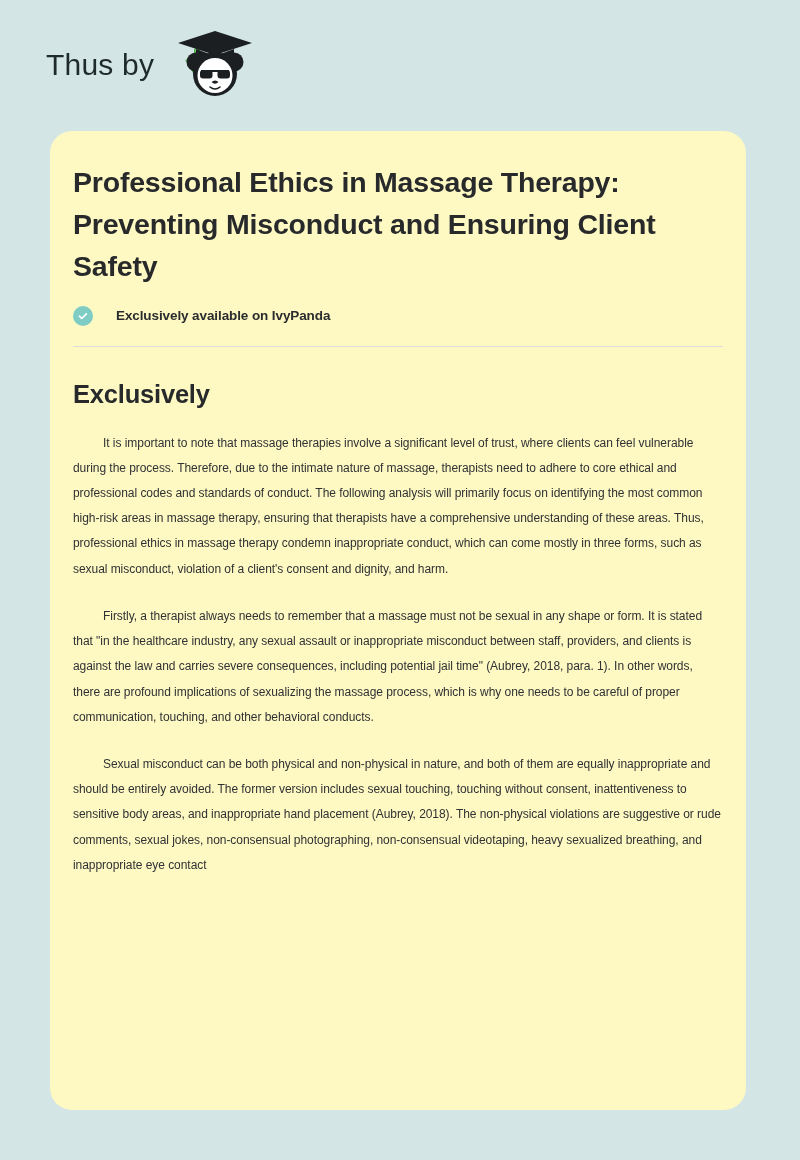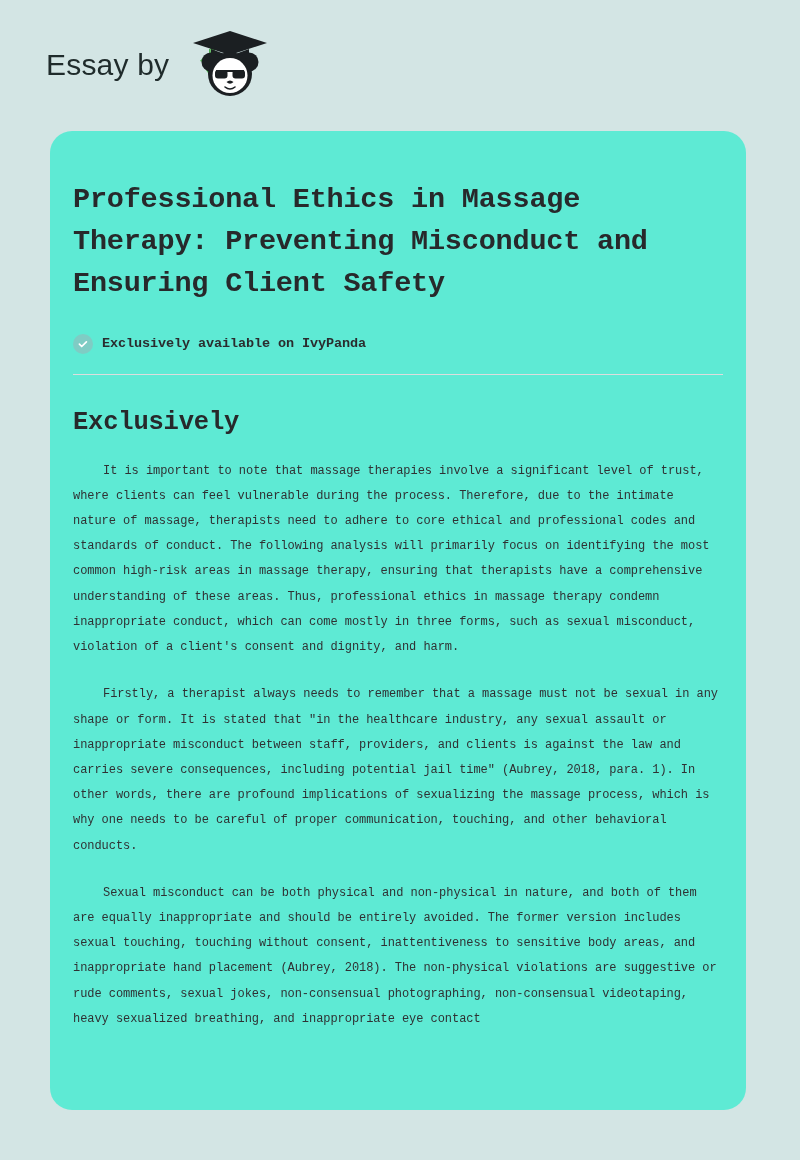--- a/index.html
+++ b/index.html
@@ -60,43 +60,42 @@
     font-weight: bold;
   }
 
   
   .doc-card {
     position: absolute;
     left: 50px;
     top: 131px;
     width: 696px;
     height: 979px;
-    background: #5eead4;
+    background: #fef9c3;
     border-radius: 22px;
     box-sizing: border-box;
-    padding: 30px 23px 0 23px;
+    padding: 13px 23px 0 23px;
     overflow: hidden;
-    font-family: Liberation Mono, monospace;
   }
 
   .doc-title {
     font-size: 28.5px;
     font-weight: bold;
     color: #27292b;
     line-height: 1.47;
     letter-spacing: -.2px;
     margin: 18px 0 0 0;
     max-width: 650px;
   }
 
   .exclusive-row {
     display: flex;
     align-items: center;
-    gap: 9px;
-    margin-top: 29px;
+    gap: 23px;
+    margin-top: 18px;
   }
   .check-badge {
     width: 20px;
     height: 20px;
     border-radius: 50%;
     background: #7fccc4;
     display: flex;
     align-items: center;
     justify-content: center;
     flex: none;
@@ -131,21 +130,21 @@
     margin: 22px 0 0 0;
     text-indent: 30px;
     letter-spacing: -.05px;
   }
 </style>
 </head>
 <body>
 
 <header class="masthead">
   <div class="brand-lockup">
-    <span class="essay-by">Essay by</span>
+    <span class="essay-by">Thus by</span>
 
     <svg class="logo-mark" viewBox="0 0 86 72" aria-hidden="true">
 
       <g fill="#4caf50">
         <path d="M22 22 L28 22 L28 40 L33 40 L25 52 L17 40 L22 40 Z"></path>
         <path d="M13 34 q6 -8 12 -4 q-2 9 -12 4 Z"></path>
       </g>
       <rect x="23" y="18" width="2.5" height="20" fill="#6ac06a"></rect>
 
       <path d="M43 4 L80 16 L43 28 L6 16 Z" fill="#1b1f22"></path>

